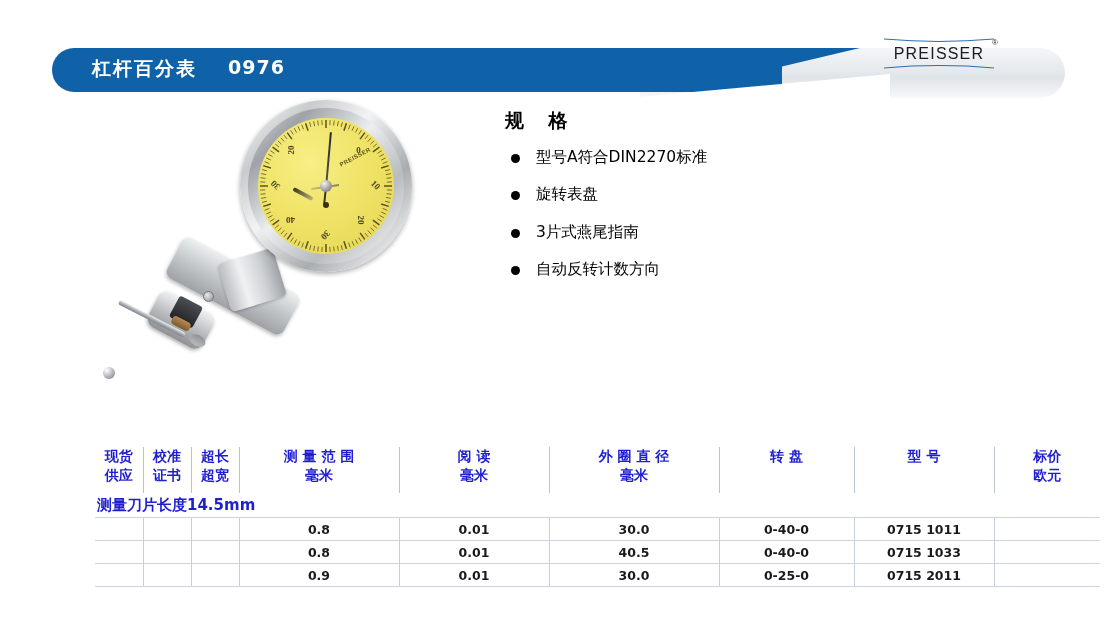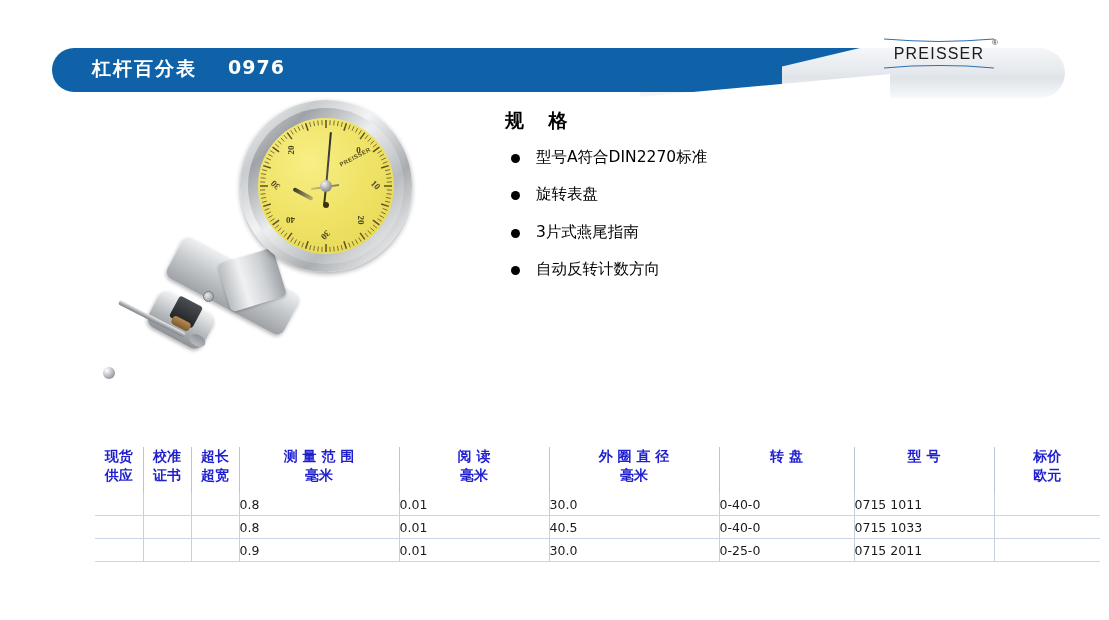--- a/index.html
+++ b/index.html
@@ -183,21 +183,21 @@
   thead th{
     color:#1f1fd0;font-weight:bold;font-size:14px;
     font-family:"DejaVu Sans",sans-serif;
     vertical-align:top;text-align:center;
     border-right:1px solid #b9c4da;
     line-height:1.35;height:46px;
   }
   thead th.last{border-right:none;}
   thead th .l2{display:block;}
   tbody td{
-    text-align:left;font-size:12.5px;font-weight:normal;color:#1a1a1a;
+    text-align:center;font-size:12.5px;font-weight:bold;color:#1a1a1a;
     font-family:"DejaVu Sans",sans-serif;
     height:22px;
     border-right:1px solid #c5cfe2;
     border-bottom:1px solid #ccd5e4;
   }
   tbody td.last{border-right:none;}
   tr.group-row td{
     text-align:left;color:#1f1fd0;font-size:15px;font-weight:bold;
     font-family:"DejaVu Sans",sans-serif;
     border-right:none;border-bottom:1px solid #ccd5e4;
@@ -437,20 +437,23 @@
           <span>型  号</span>
           <span class="l2"></span>
         </th>
         <th class="last">
           <span>标价</span>
           <span class="l2">欧元</span>
         </th>
       </tr>
     </thead>
     <tbody>
+      <tr class="group-row">
+        <td colspan="9">测量刀片长度14.5mm</td>
+      </tr>
       <tr>
         <td></td>
         <td></td>
         <td></td>
         <td>0.8</td>
         <td>0.01</td>
         <td>30.0</td>
         <td>0-40-0</td>
         <td>0715 1011</td>
         <td class="last"></td>

